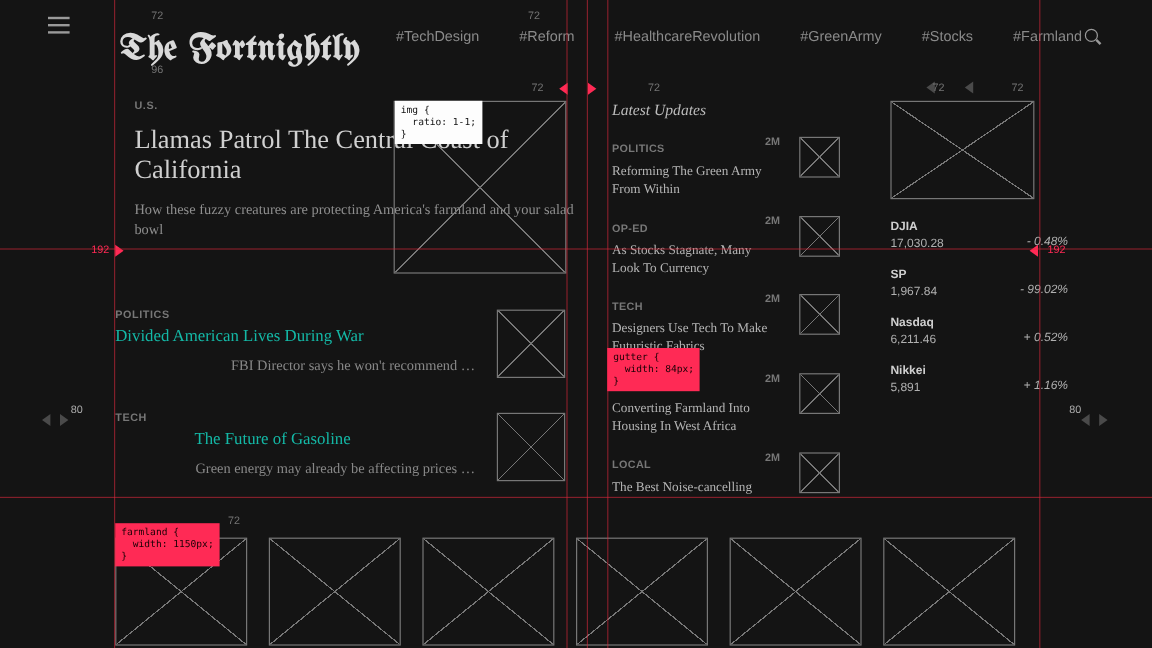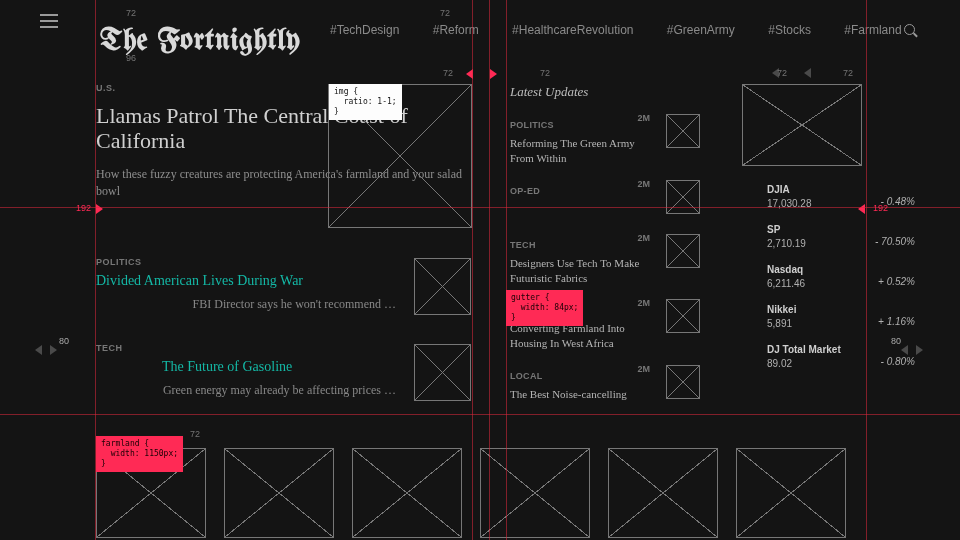--- a/index.html
+++ b/index.html
@@ -17,21 +17,21 @@
   .menu-icon span { display: block; height: 2px; background: #9a9a9a; }
   .masthead { position: absolute; left: 100px; top: 6px; font: 700 30px/1 'UnifrakturCook', Georgia, serif; color: #d9d9d9; letter-spacing: 0.5px; }
   .tags { position: absolute; left: 330px; right: 50px; top: 24px; font: 12px/1 Helvetica, Arial, sans-serif; color: #8a8a8a; white-space: nowrap; }
   .tags span { margin-right: 30px; }
   .search { position: absolute; right: 42px; top: 24px; width: 14px; height: 14px; }
   .search::before { content: ""; position: absolute; width: 9px; height: 9px; border: 1.5px solid #9a9a9a; border-radius: 50%; }
   .search::after { content: ""; position: absolute; width: 5px; height: 1.5px; background: #9a9a9a; transform: rotate(45deg); left: 9px; top: 10px; }
 
   .main { position: absolute; left: 96px; top: 84px; width: 768px; height: 330px; }
 
-  .feature { position: absolute; left: 0; top: 0; width: 378px; }
+  .feature { position: absolute; left: 16px; top: 0; width: 378px; }
   .kicker { font: 700 9px/1 Helvetica, Arial, sans-serif; color: #777; letter-spacing: 0.5px; text-transform: uppercase; }
   .headline { margin-top: 10px; font: 400 22px/1.15 Georgia, serif; color: #d0d0d0; }
   .dek { margin-top: 12px; font: 400 12px/1.45 Georgia, serif; color: #8e8e8e; }
 
   .ph { position: absolute; border: 1px solid #777; }
   .ph::before, .ph::after { content: ""; position: absolute; left: 0; right: 0; top: 0; bottom: 0; }
   .ph::before { background: linear-gradient(to top right, transparent calc(50% - .5px), #777 calc(50% - .5px), #777 calc(50% + .5px), transparent calc(50% + .5px)); }
   .ph::after  { background: linear-gradient(to top left,  transparent calc(50% - .5px), #777 calc(50% - .5px), #777 calc(50% + .5px), transparent calc(50% + .5px)); }
 
   .sec2, .sec3 { position: absolute; left: 0; width: 300px; }
@@ -41,21 +41,21 @@
   .sec-sub { font: 400 12px/1.4 Georgia, serif; color: #888; margin-top: 6px; text-align: right; }
 
   .updates { position: absolute; left: 414px; top: 0; width: 200px; }
   .updates-title { font: italic 400 13px Georgia, serif; color: #bdbdbd; }
   .up-item { margin-top: 14px; position: relative; min-height: 40px; }
   .up-cat { font: 700 9px/1 Helvetica, Arial, sans-serif; color: #777; letter-spacing: .3px; }
   .up-age { position: absolute; right: 60px; top: 0; font: 700 9px/1 Helvetica, Arial, sans-serif; color: #777; }
   .up-title { font: 400 11px/1.35 Georgia, serif; color: #b5b5b5; margin-top: 4px; width: 140px; }
   .up-thumb { position: absolute; right: 10px; top: 0; width: 34px; height: 34px; }
 
-  .indices { position: absolute; left: 671px; top: 100px; width: 148px; font: 10px/1.2 Helvetica, Arial, sans-serif; }
+  .indices { position: absolute; left: 646px; top: 100px; width: 148px; font: 10px/1.2 Helvetica, Arial, sans-serif; }
   .idx { margin-bottom: 14px; position: relative; }
   .idx-name { color: #cfcfcf; font-weight: 700; }
   .idx-val { color: #b0b0b0; margin-top: 2px; }
   .idx-chg { position: absolute; right: 0; top: 12px; font-style: italic; }
   .neg { color: #b0b0b0; }
   .pos { color: #b0b0b0; }
 
   .annot { position: absolute; background: #fdfdfd; color: #111; font: 8px/1.25 Menlo, monospace; padding: 3px 5px; z-index: 40; }
   .annot-red { background: #ff2a55; color: #1a0005; }
 
@@ -149,20 +149,21 @@
 
     <div class="up-item">
       <span class="up-cat">POLITICS</span>
       <span class="up-age">2M</span>
       <div class="up-title">Reforming The Green Army From Within</div>
       <div class="ph up-thumb"></div>
     </div>
     <div class="up-item">
       <span class="up-cat">OP-ED</span>
       <span class="up-age">2M</span>
+      <div class="up-title">As Stocks Stagnate, Many Look To Currency</div>
       <div class="ph up-thumb"></div>
     </div>
     <div class="up-item">
       <span class="up-cat">TECH</span>
       <span class="up-age">2M</span>
       <div class="up-title">Designers Use Tech To Make Futuristic Fabrics</div>
       <div class="ph up-thumb"></div>
     </div>
     <div class="up-item">
       <span class="up-cat">WORLD</span>
@@ -181,37 +182,32 @@
   <div class="ph" style="left:646px; top:0; width:120px; height:82px"></div>
 
   <div class="indices">
     <div class="idx">
       <div class="idx-name">DJIA</div>
       <div class="idx-val">17,030.28</div>
       <div class="idx-chg neg">- 0.48%</div>
     </div>
     <div class="idx">
       <div class="idx-name">SP</div>
-      <div class="idx-val">2,710.19</div>
-      <div class="idx-chg neg">- 70.50%</div>
+      <div class="idx-val">1,967.84</div>
+      <div class="idx-chg neg">- 99.02%</div>
     </div>
     <div class="idx">
       <div class="idx-name">Nasdaq</div>
       <div class="idx-val">6,211.46</div>
       <div class="idx-chg pos">+ 0.52%</div>
     </div>
     <div class="idx">
       <div class="idx-name">Nikkei</div>
       <div class="idx-val">5,891</div>
       <div class="idx-chg pos">+ 1.16%</div>
-    </div>
-    <div class="idx">
-      <div class="idx-name">DJ Total Market</div>
-      <div class="idx-val">89.02</div>
-      <div class="idx-chg neg">- 0.80%</div>
     </div>
   </div>
 
 </div>
 
 <div class="annot" style="left:329px; top:84px; white-space:pre">img {
   ratio: 1-1;
 }</div>
 <div class="annot annot-red" style="left:506px; top:290px; white-space:pre">gutter {
   width: 84px;

